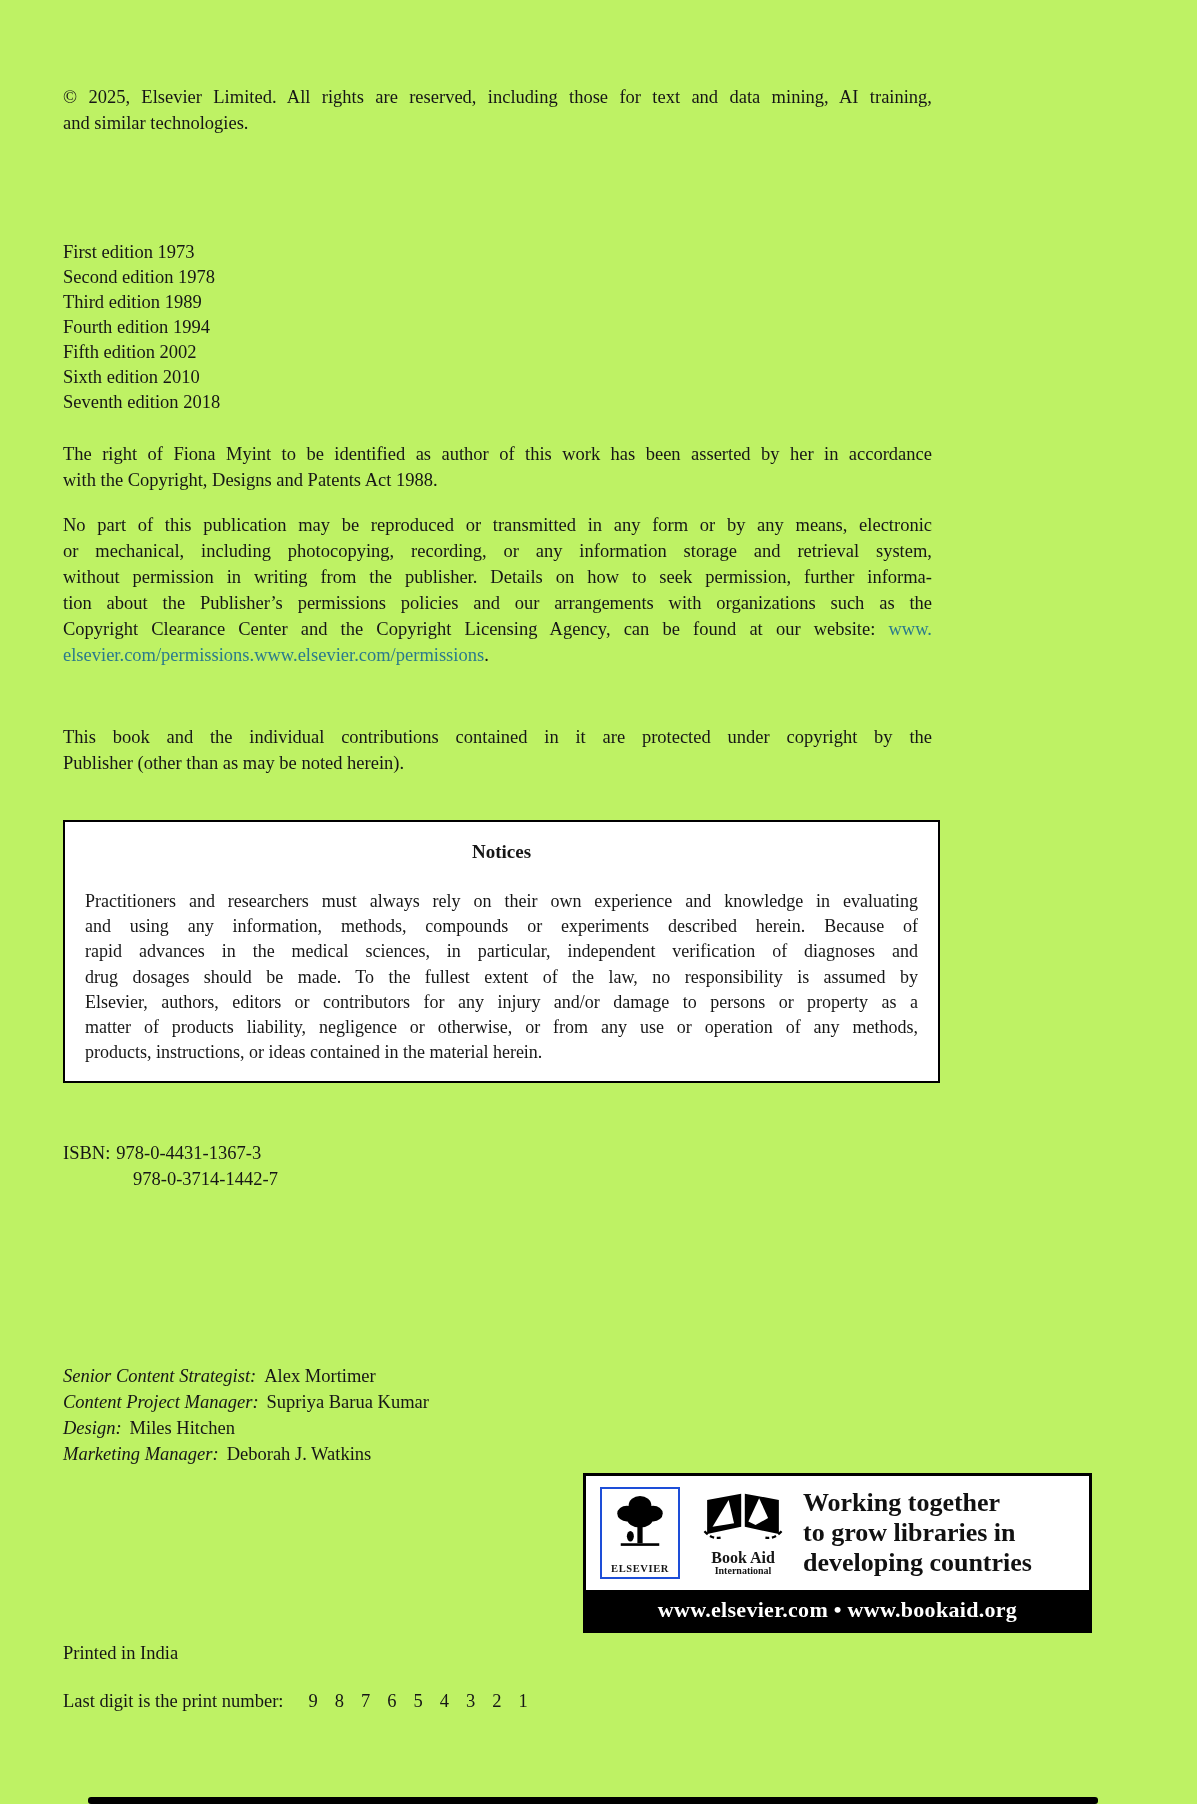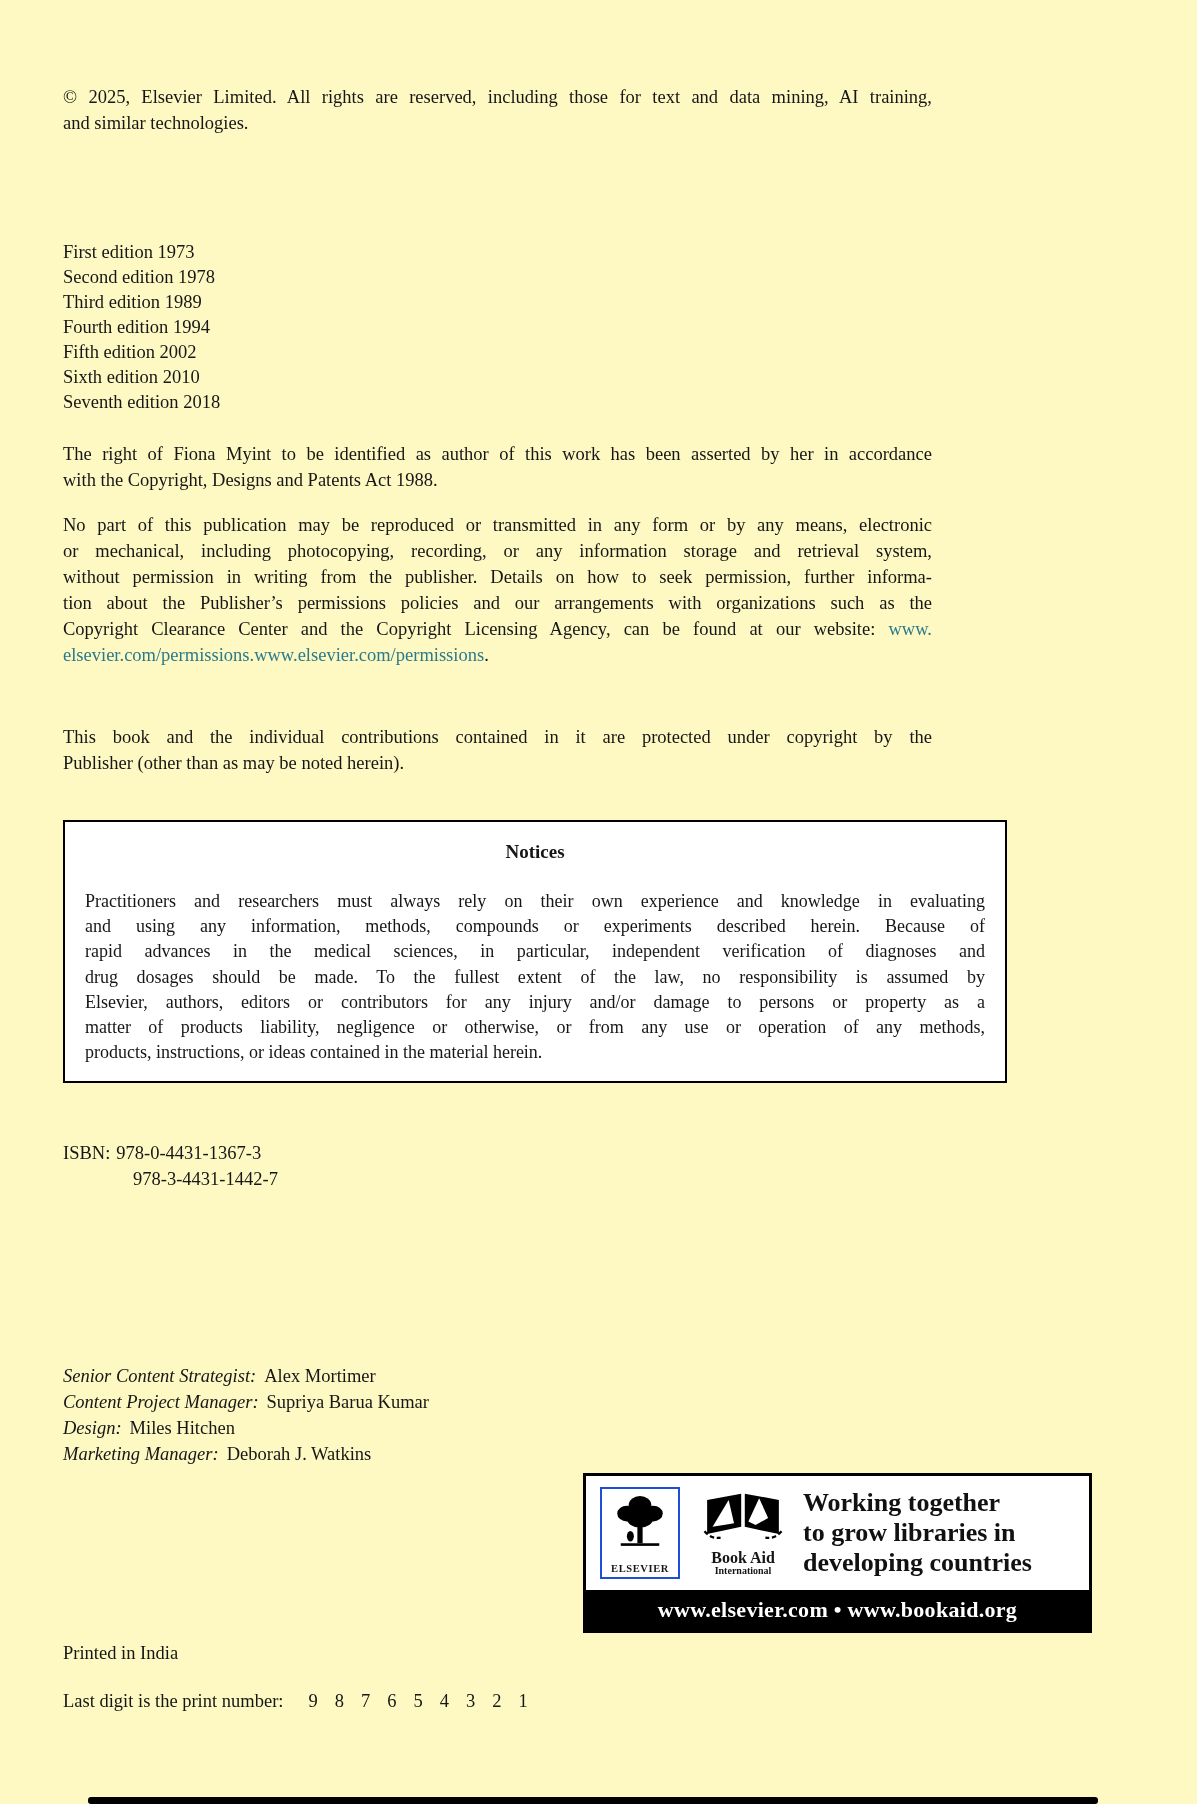--- a/index.html
+++ b/index.html
@@ -1,28 +1,28 @@
 <!DOCTYPE html>
 <html><head>
 <meta charset="utf-8">
 <style>
   html,body{margin:0;padding:0;background:#ffffff;}
   .page{
-    position:relative;width:1197px;height:1804px;background:#fef9c3;
+    position:relative;width:1197px;height:1804px;background:#bef264;
     font-family:"Liberation Serif","DejaVu Serif",serif;
     color:#161616;font-size:18.5px;line-height:26px;overflow:hidden;
   }
   .blk{position:absolute;left:63px;width:869px;}
   .jl{text-align:justify;text-align-last:justify;}
   .editions{line-height:25px;}
   .link{color:#2b7a8c;}
   a.link{text-decoration:none;cursor:pointer;}
 
   .notices{
-    position:absolute;left:63px;top:820px;width:944px;box-sizing:border-box;
+    position:absolute;left:63px;top:820px;width:877px;box-sizing:border-box;
     border:2px solid #000;padding:18px 20px 16px;background:#fff;
   }
   .notices-title{text-align:center;font-weight:bold;font-size:19px;line-height:24px;}
   .notices-body{margin-top:25px;font-size:18px;line-height:25.2px;}
 
   .isbn-l2{padding-left:70px;}
   .isbn-num{margin-left:6px;}
 
   .credit-role{font-style:italic;margin-right:8px;}
 
@@ -95,21 +95,21 @@
       <div class="jl">rapid advances in the medical sciences, in particular, independent verification of diagnoses and</div>
       <div class="jl">drug dosages should be made. To the fullest extent of the law, no responsibility is assumed by</div>
       <div class="jl">Elsevier, authors, editors or contributors for any injury and/or damage to persons or property as a</div>
       <div class="jl">matter of products liability, negligence or otherwise, or from any use or operation of any methods,</div>
       <div>products, instructions, or ideas contained in the material herein.</div>
     </div>
   </div>
 
   <div class="blk" style="top:1140px;">
     <div><span>ISBN:</span><span class="isbn-num">978-0-4431-1367-3</span></div>
-    <div class="isbn-l2"><span>978-3-4431-1442-7</span></div>
+    <div class="isbn-l2"><span>978-0-3714-1442-7</span></div>
   </div>
 
   <div class="blk" style="top:1363px;">
     <div><span class="credit-role">Senior Content Strategist:</span><span>Alex Mortimer</span></div>
     <div><span class="credit-role">Content Project Manager:</span><span>Supriya Barua Kumar</span></div>
     <div><span class="credit-role">Design:</span><span>Miles Hitchen</span></div>
     <div><span class="credit-role">Marketing Manager:</span><span>Deborah J. Watkins</span></div>
   </div>
 
   <div class="banner">

